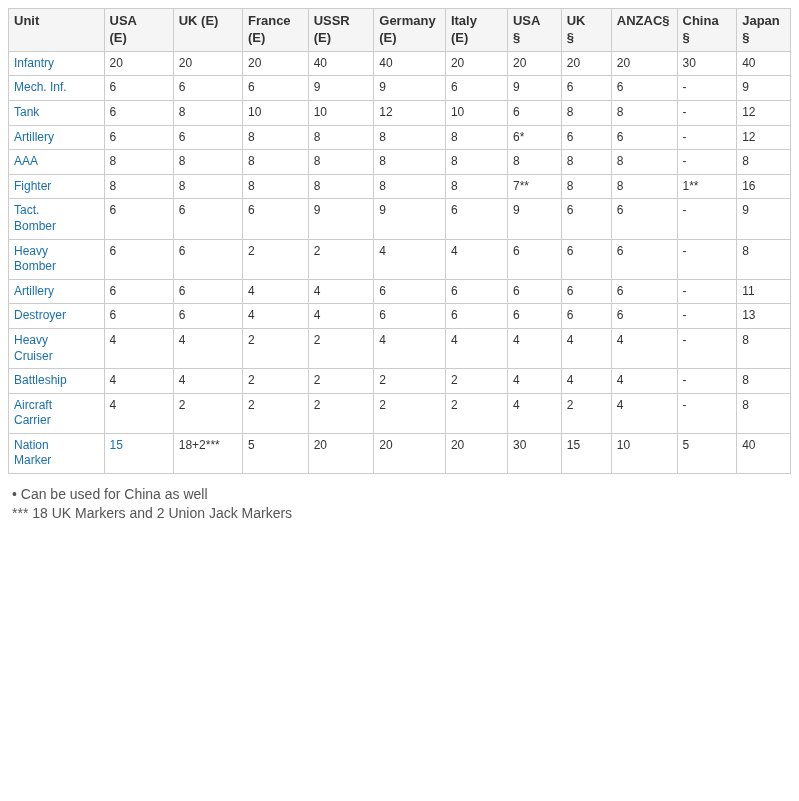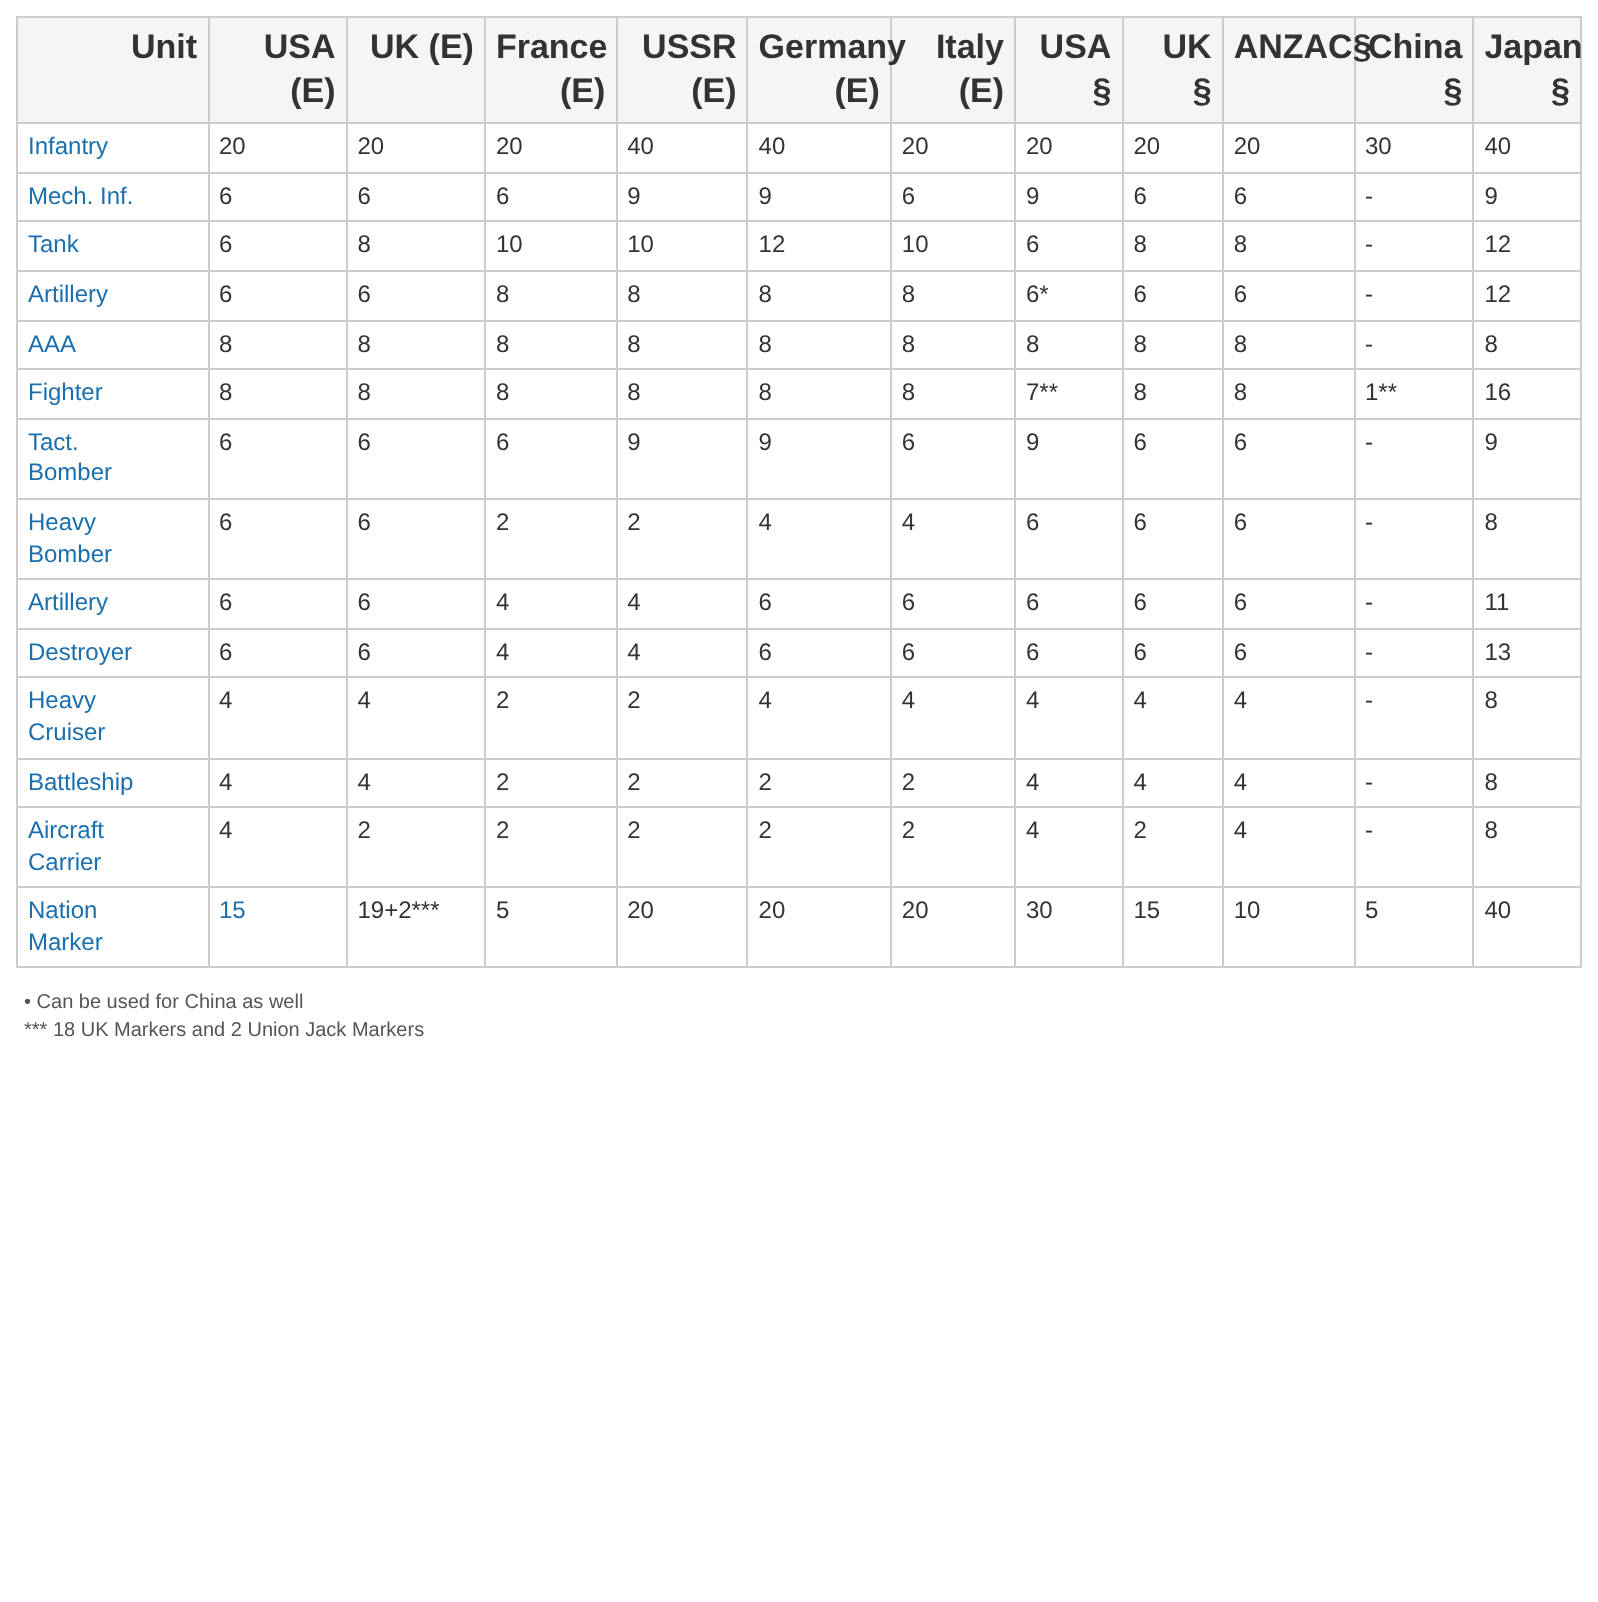--- a/index.html
+++ b/index.html
@@ -17,43 +17,43 @@
     }
     th, td {
       border: 1px solid #ccc;
       padding: 4px 5px;
       vertical-align: top;
       line-height: 1.3;
     }
     th {
       background: #f5f5f5;
       font-weight: bold;
-      font-size: 17px;
+      font-size: 13px;
       color: #333;
-      text-align: right;
+      text-align: left;
     }
     td {
       font-size: 12px;
     }
     td.unit-name {
       color: #1a6faf;
       font-size: 12px;
       margin-top: 20px;
     }
     td.num {
       text-align: left;
       color: #333;
     }
     td.num-blue {
       color: #1a6faf;
       text-align: left;
     }
     .footnotes {
       margin-top: 12px;
-      font-size: 10px;
+      font-size: 14px;
       color: #555;
       padding-left: 4px;
     }
     .footnotes p {
       margin-bottom: 3px;
     }
     .bullet::before {
       content: "• ";
     }
     
@@ -283,21 +283,21 @@
         <td class="num">2</td>
         <td class="num">4</td>
         <td class="num">2</td>
         <td class="num">4</td>
         <td class="num">-</td>
         <td class="num">8</td>
       </tr>
       <tr>
         <td class="unit-name">Nation<br>Marker</td>
         <td class="num-blue">15</td>
-        <td class="num">19+2***</td>
+        <td class="num">18+2***</td>
         <td class="num">5</td>
         <td class="num">20</td>
         <td class="num">20</td>
         <td class="num">20</td>
         <td class="num">30</td>
         <td class="num">15</td>
         <td class="num">10</td>
         <td class="num">5</td>
         <td class="num">40</td>
       </tr>

